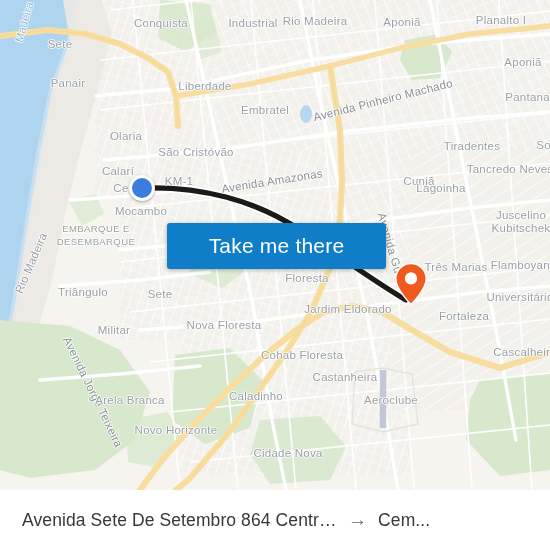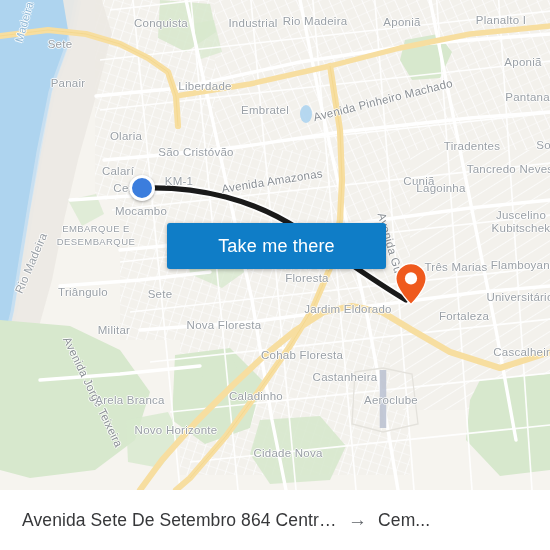--- a/index.html
+++ b/index.html
@@ -82,21 +82,21 @@
 
   
   #take-me-there {
     position: absolute;
     left: 167px; top: 223px;
     width: 219px; height: 46px;
     background: #0f7dc7;
     color: #ffffff;
     border: none;
     border-radius: 3px;
-    font-size: 18px;
+    font-size: 21px;
     font-family: "Liberation Sans", sans-serif;
     letter-spacing: .2px;
     cursor: pointer;
     box-shadow: 0 1px 4px rgba(0,0,0,.30);
     padding: 0;
   }
 
   
   #attribution {
     position: absolute;

